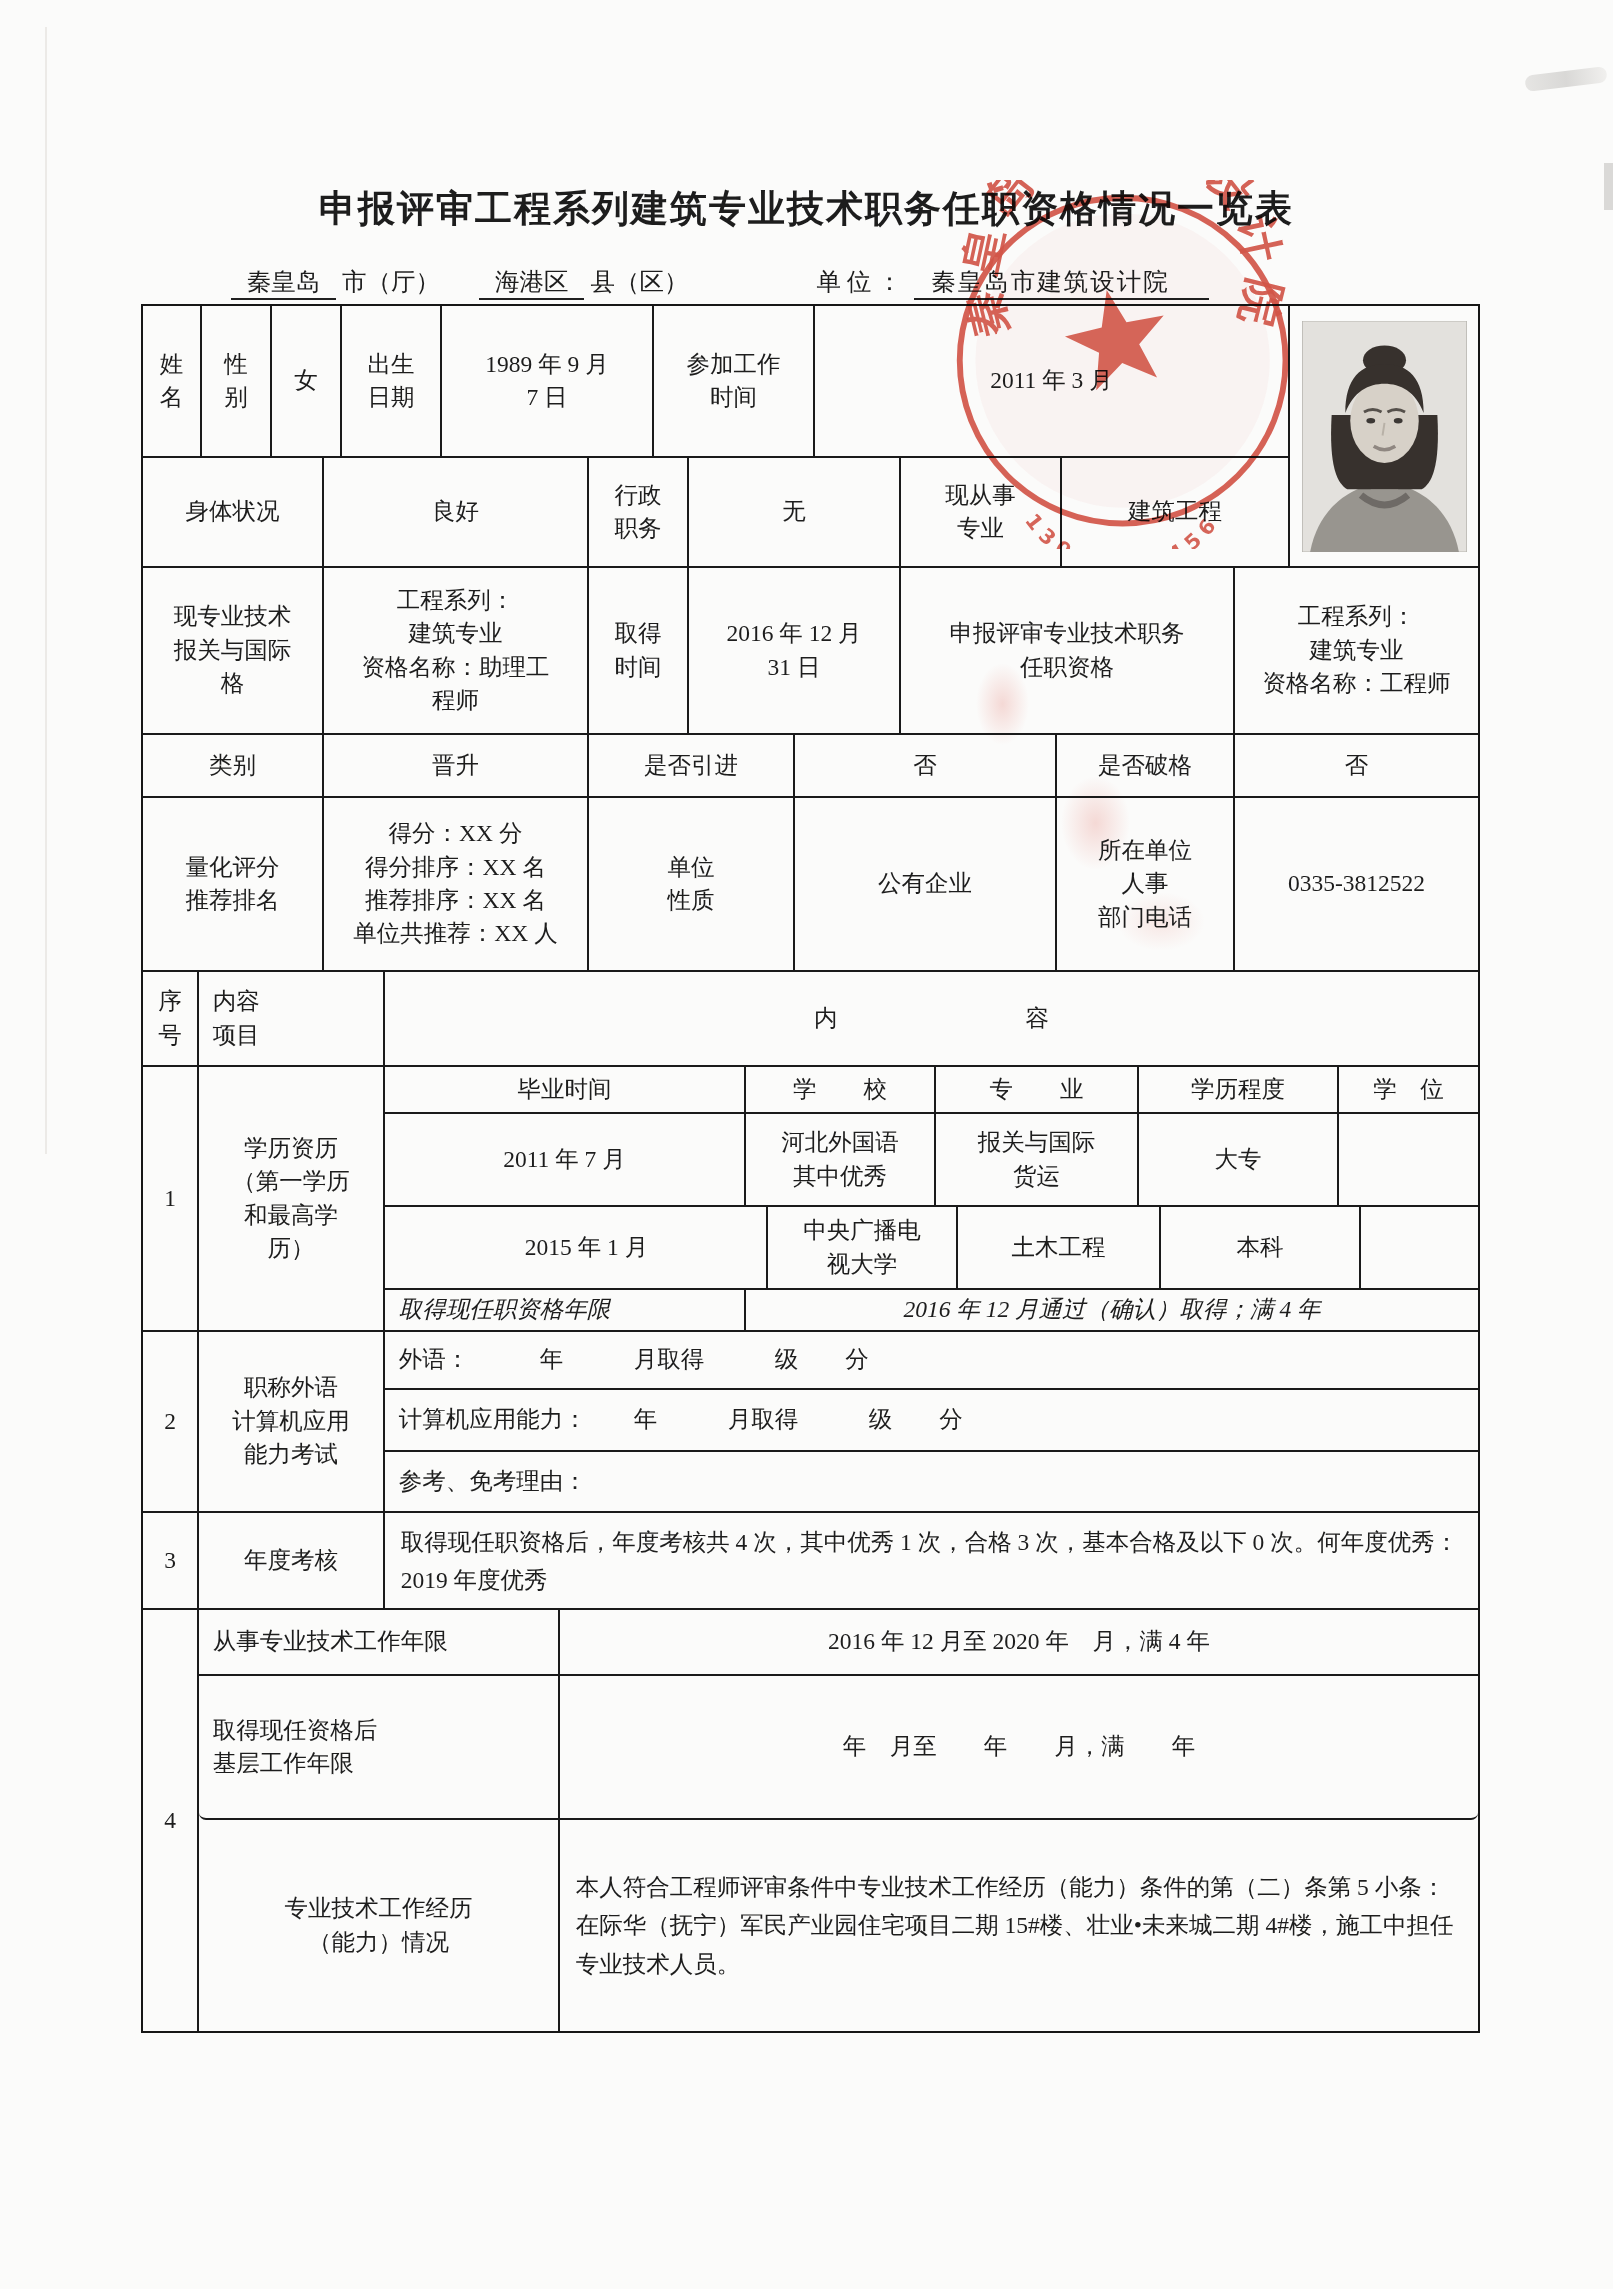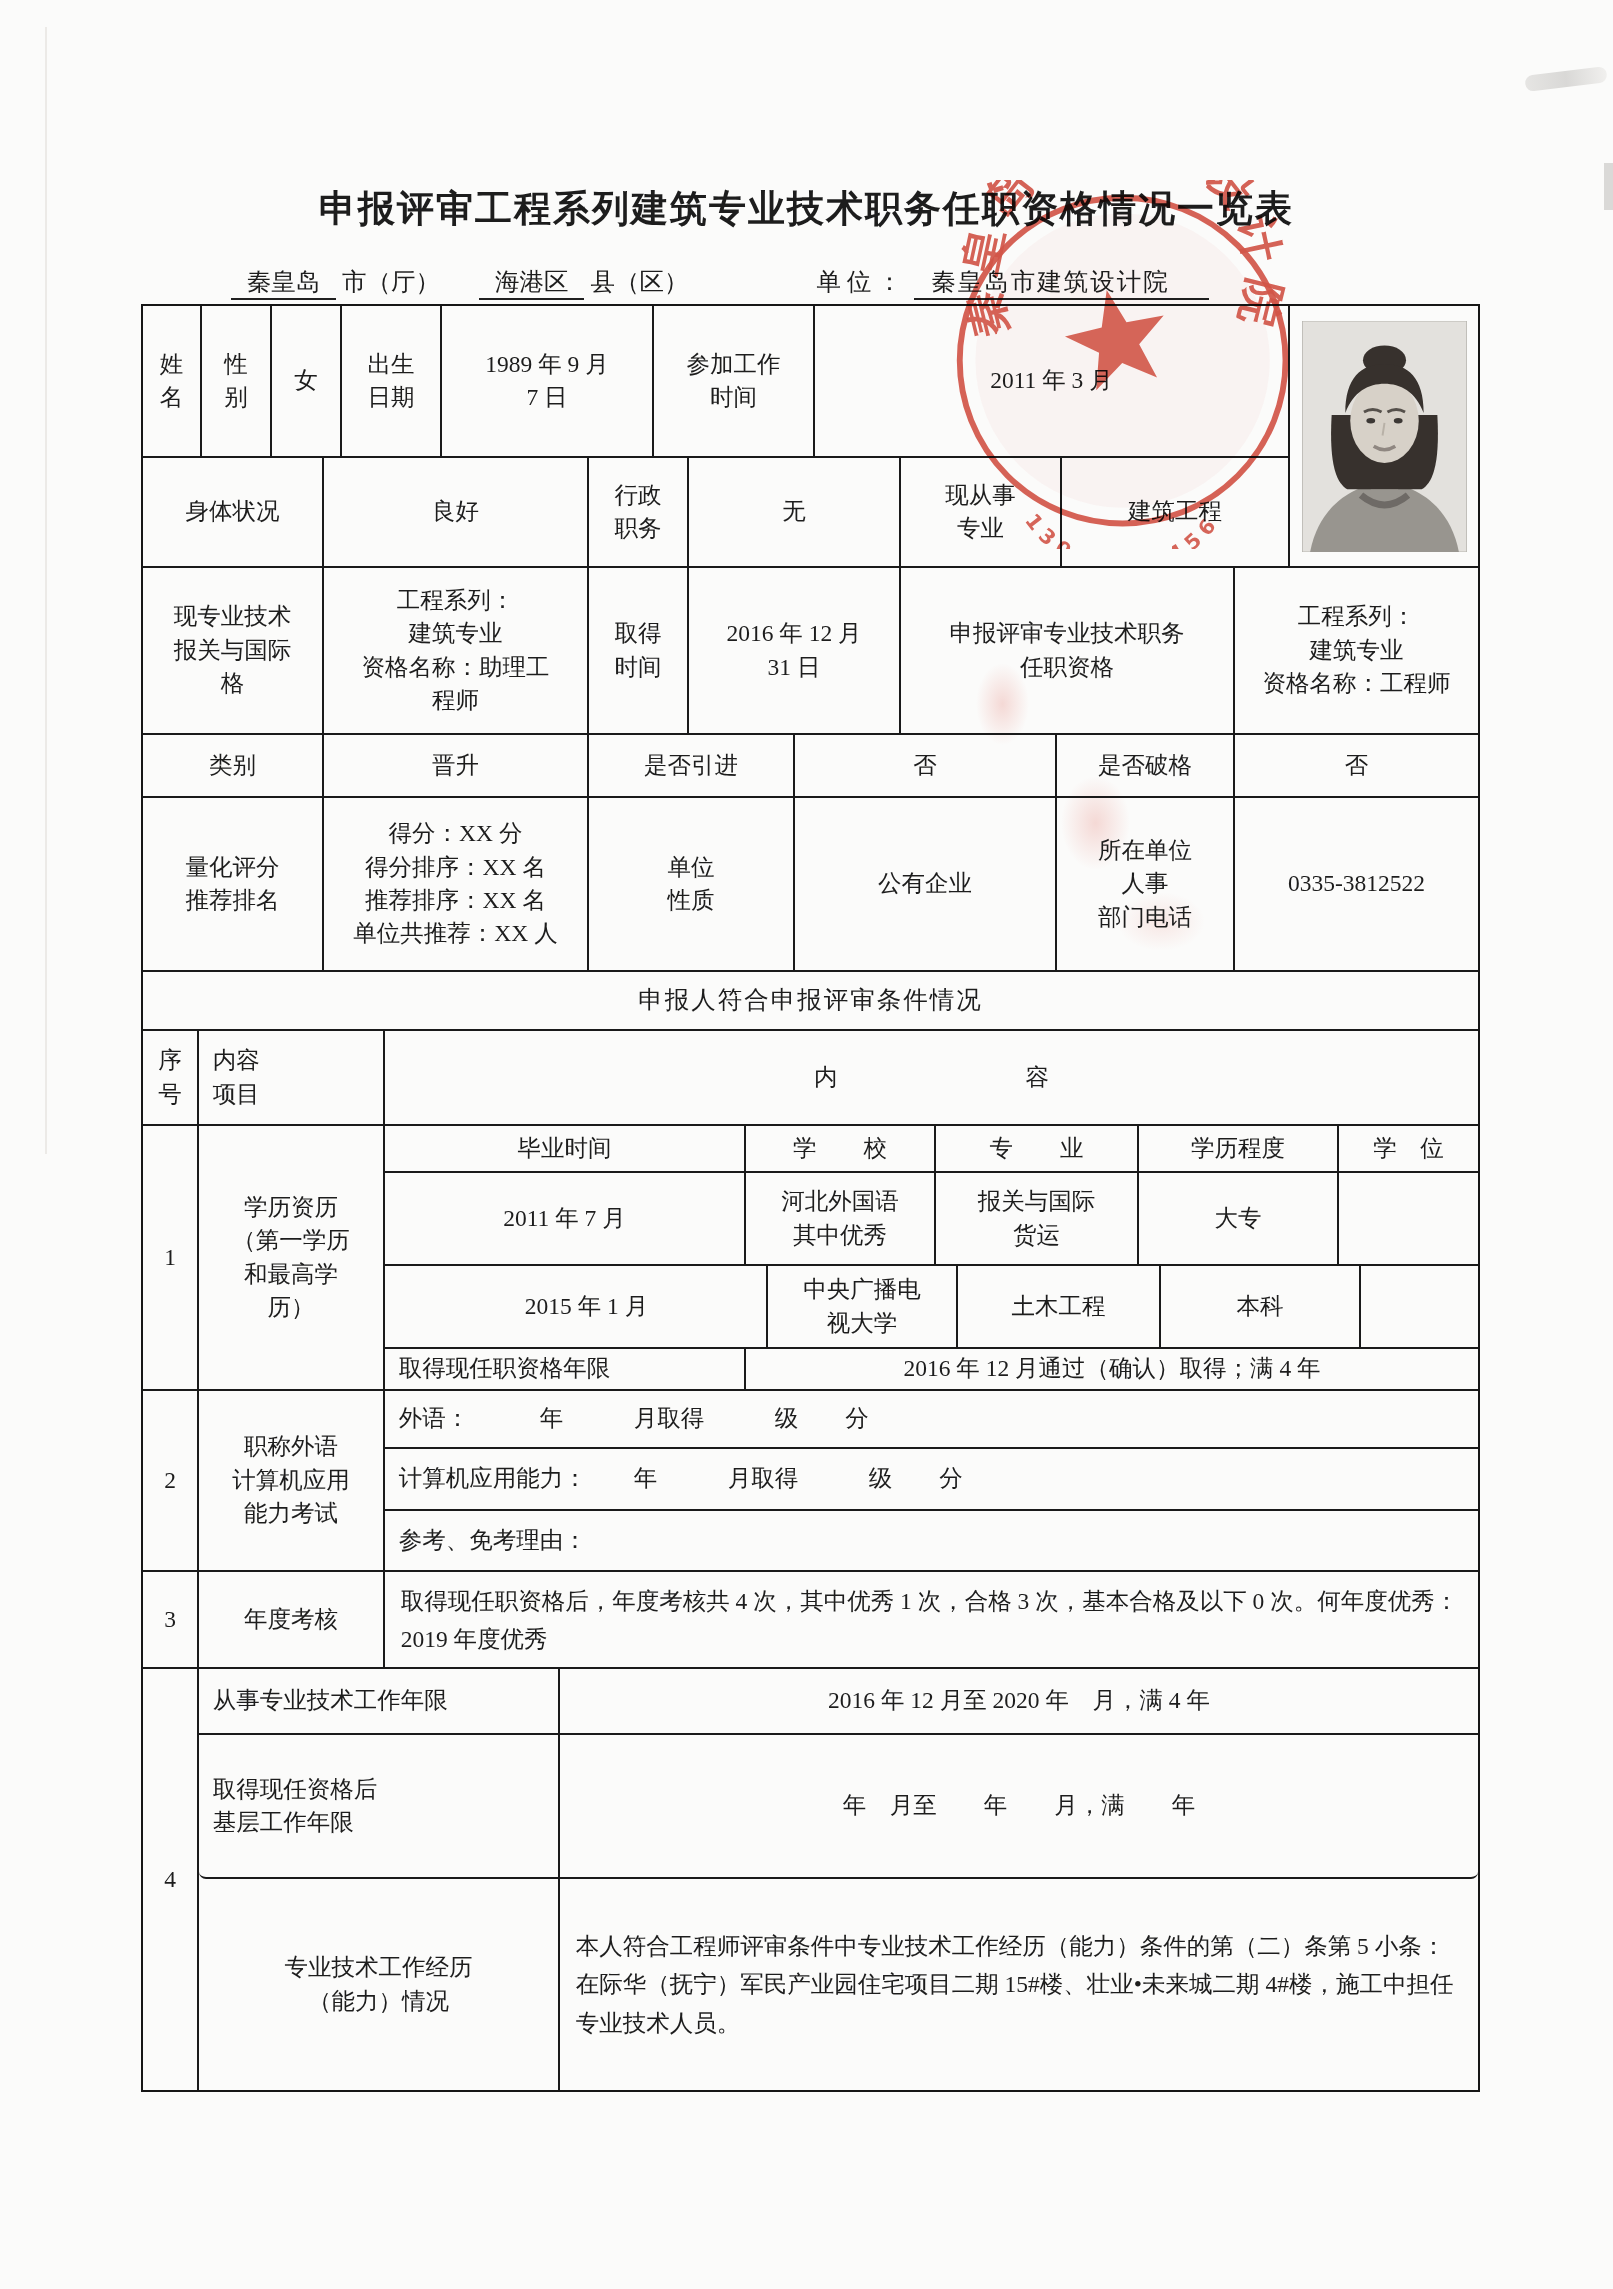--- a/index.html
+++ b/index.html
@@ -49,21 +49,21 @@
   .b4{height:63px;}
   .b5{height:174px;}
   .b6{height:59px;}
   .b6 .c{font-size:24.5px;letter-spacing:2px;}
   .b7{height:95px;}
   .sec .content{flex:1;display:flex;flex-direction:column;}
   .s1{height:265px;}
   .s1 .content .row:nth-child(1){height:47px;}
   .s1 .content .row:nth-child(2){height:93px;}
   .s1 .content .row:nth-child(3){height:83px;padding-left:22px;}
-  .s1 .content .row:nth-child(4){flex:1;border-bottom:none;}
+  .s1 .content .row:nth-child(4){flex:1;border-bottom:none;font-style:italic;}
   .s2{height:181px;}
   .s2 .content .row:nth-child(1){height:58px;}
   .s2 .content .row:nth-child(2){height:62px;}
   .s2 .content .row:nth-child(3){flex:1;border-bottom:none;}
   .s3{height:97px;}
   .s4{height:421px;border-bottom:none;}
   .s4 .content .row:nth-child(1){height:66px;}
   .s4 .content .row:nth-child(2){height:144px;border-radius:7px;}
   .s4 .content .row:nth-child(3){flex:1;border-bottom:none;}
   .para{text-align:left;justify-content:flex-start;padding:9.8px 15.7px;line-height:1.62;}
@@ -180,23 +180,20 @@
 单位共推荐：XX 人</div>
       <div class="c" style="width:206px">单位
 性质</div>
       <div class="c" style="width:262px">公有企业</div>
       <div class="c" style="width:178px">所在单位
 人事
 部门电话</div>
       <div class="c cl">0335-3812522</div>
     </div>
 
-    <div class="row b6">
-      <div class="c cl">申报人符合申报评审条件情况</div>
-    </div>
 
     <div class="row b7">
       <div class="c" style="width:56px">序
 号</div>
       <div class="c la" style="width:186px">内容
 项目</div>
       <div class="c cl">内　　　　　　　　容</div>
     </div>
 
     <div class="row sec s1">

